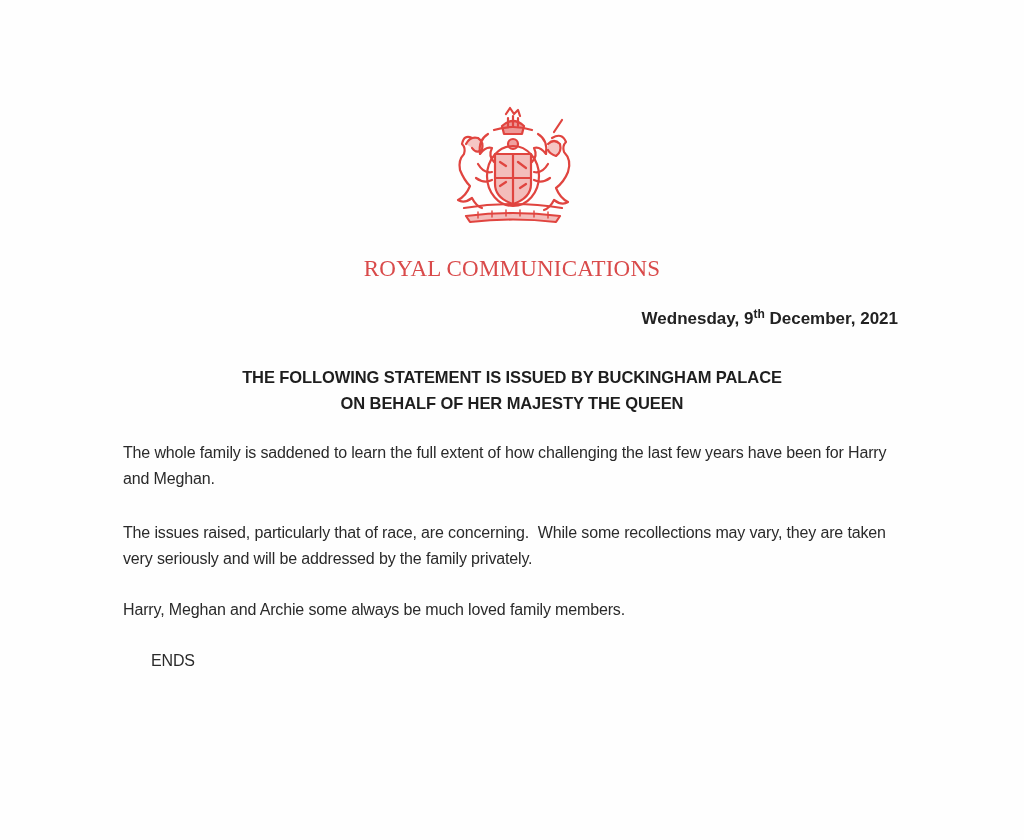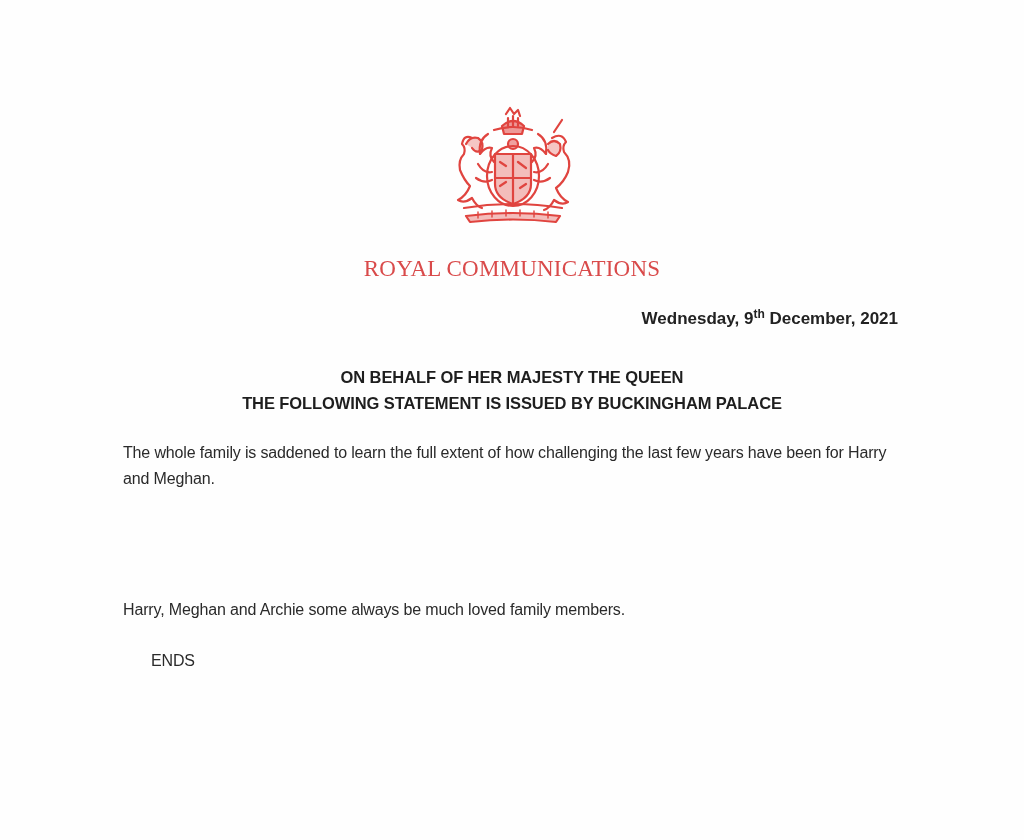--- a/index.html
+++ b/index.html
@@ -114,21 +114,22 @@
     </svg>
   </div>
 
   <div class="brand">
     <span>ROYAL COMMUNICATIONS</span>
   </div>
 
   <div class="date"><span>Wednesday, 9</span><sup>th</sup><span> December, 2021</span></div>
 
   <div class="heading">
+    <div>THE FOLLOWING STATEMENT IS ISSUED BY BUCKINGHAM PALACE</div>
     <div>ON BEHALF OF HER MAJESTY THE QUEEN</div>
-    <div>THE FOLLOWING STATEMENT IS ISSUED BY BUCKINGHAM PALACE</div>
   </div>
 
   <div class="body-text p1">The whole family is saddened to learn the full extent of how challenging the last few years have been for Harry and Meghan.</div>
+  <div class="body-text p2" style="white-space: pre-wrap;">The issues raised, particularly that of race, are concerning.  While some recollections may vary, they are taken very seriously and will be addressed by the family privately.</div>
   <div class="body-text p3">Harry, Meghan and Archie some always be much loved family members.</div>
   <div class="body-text ends">ENDS</div>
 
 </div>
 
 </body></html>

